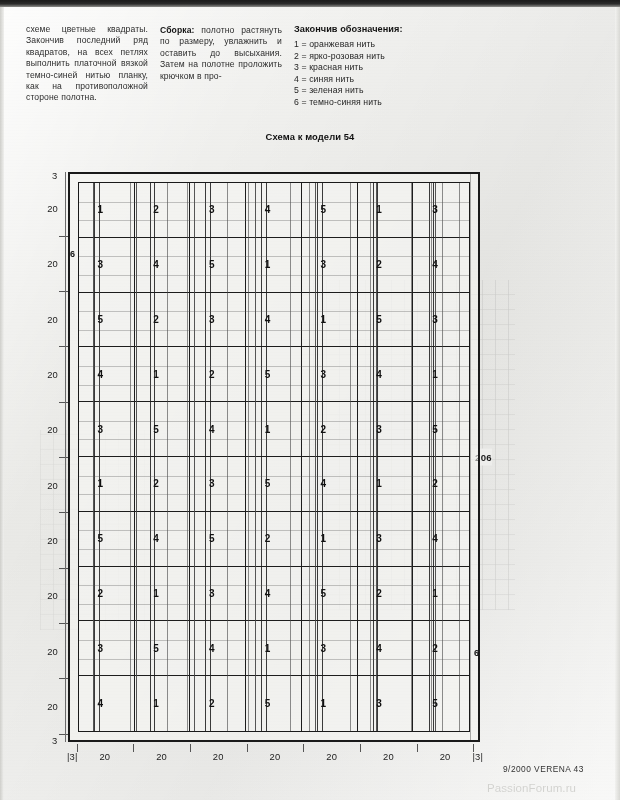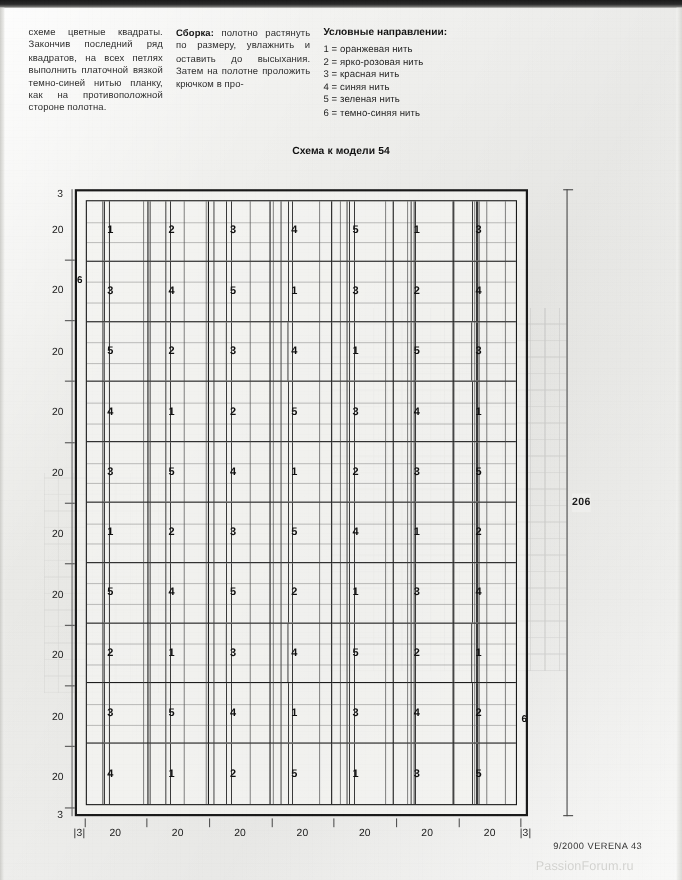--- a/index.html
+++ b/index.html
@@ -139,21 +139,21 @@
     transform: translateX(-50%);
     background: #eeeeec;
     padding: 0 5px;
     font-size: 9.6px; color: #1b1b1b; font-weight: normal;
     letter-spacing: .3px;
   }
 
   
   .dim-right {
     position: absolute;
-    left: 512px; top: 172px;
+    left: 467px; top: 172px;
     width: 14px; height: 570px; font-weight: bold;
   }
   .dim-right .bar {
     position: absolute; left: 3px; top: 0;
     width: 1px; height: 100%; background: #4a4a4a;
   }
   .dim-right .tick-t, .dim-right .tick-b {
     position: absolute; left: 0; height: 1px; width: 9px; background: #4a4a4a;
   }
   .dim-right .tick-t { top: 0; }
@@ -354,21 +354,21 @@
     <div class="col">
       <div class="body-text">
         <p style="margin-top:1px;">
           <span class="lead">Сборка:</span><span> полотно растянуть по размеру, увлажнить и оставить до высыхания. Затем на полотне проложить крючком в про-</span>
         </p>
       </div>
     </div>
 
 
     <div class="col legendcol">
-      <div class="legend-title">Условные направлении:</div>
+      <div class="legend-title">Закончив обозначения:</div>
       <div class="legend-item">1 = оранжевая нить</div>
       <div class="legend-item">2 = ярко-розовая нить</div>
       <div class="legend-item">3 = красная нить</div>
       <div class="legend-item">4 = синяя нить</div>
       <div class="legend-item">5 = зеленая нить</div>
       <div class="legend-item">6 = темно-синяя нить</div>
     </div>
   </div>
 
   <div class="chart-title">Схема к модели 54</div>

